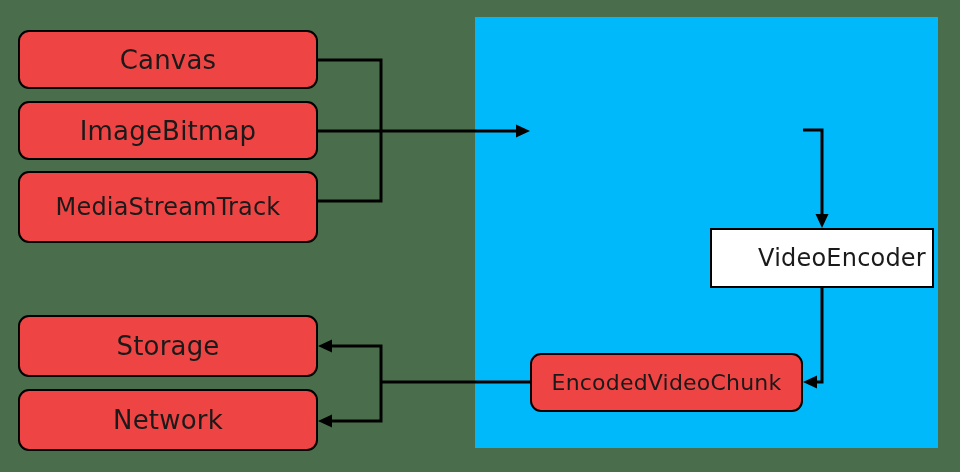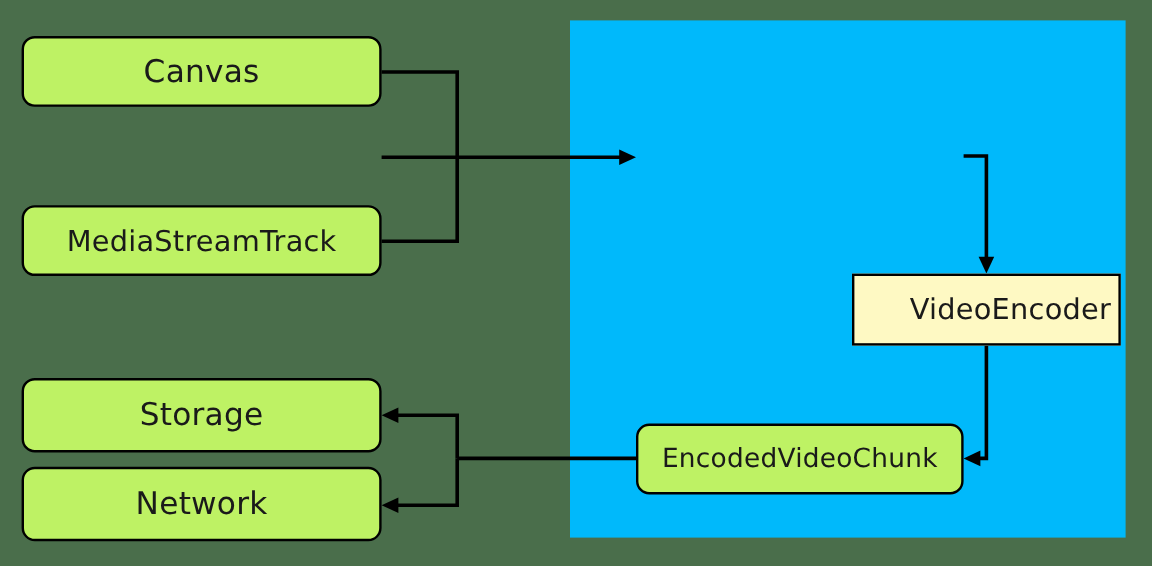--- a/index.html
+++ b/index.html
@@ -20,40 +20,40 @@
     width: 960px;
     height: 472px;
   }
   .panel {
     position: absolute;
     background: #00b9fb;
   }
   .node {
     position: absolute;
     box-sizing: border-box;
-    background: #bef264;
+    background: #ef4444;
     border: 2px solid #000000;
     border-radius: 11px;
     display: flex;
     align-items: center;
     justify-content: center;
     color: #1a1a1a;
     font-size: 26px;
     font-weight: 400;
     letter-spacing: 0.2px;
     line-height: 1;
     white-space: nowrap;
   }
   .node.small {
     font-size: 22px;
   }
   .node.sharp {
     border-radius: 0;
     border-width: 2px;
-    background: #fef9c3;
+    background: #ffffff;
     font-size: 24px;
     padding-left: 40px;
   }
   svg#wires {
     position: absolute;
     left: 0; top: 0;
     width: 960px;
     height: 472px;
     pointer-events: none;
   }
@@ -98,22 +98,25 @@
     <polygon class="arrowhead" points="318,346 332,339.5 332,352.5"></polygon>
 
     <polyline points="381,382 381,421 326,421"></polyline>
     <polygon class="arrowhead" points="318,421 332,414.5 332,427.5"></polygon>
   </svg>
 
   <div class="node" style="left:18px; top:30px; width:300px; height:59px; font-size:26px;">
     <span>Canvas</span>
   </div>
 
+  <div class="node" style="left:18px; top:101px; width:300px; height:59px; font-size:26px;">
+    <span>ImageBitmap</span>
+  </div>
 
-  <div class="node small" style="left:18px; top:171px; width:300px; height:59px; font-size:24px;">
+  <div class="node small" style="left:18px; top:171px; width:300px; height:72px; font-size:24px;">
     <span>MediaStreamTrack</span>
   </div>
 
   <div class="node" style="left:18px; top:315px; width:300px; height:62px; font-size:26px;">
     <span>Storage</span>
   </div>
 
   <div class="node" style="left:18px; top:389px; width:300px; height:62px; font-size:26px;justify-content:center;">
     <span>Network</span>
   </div>

